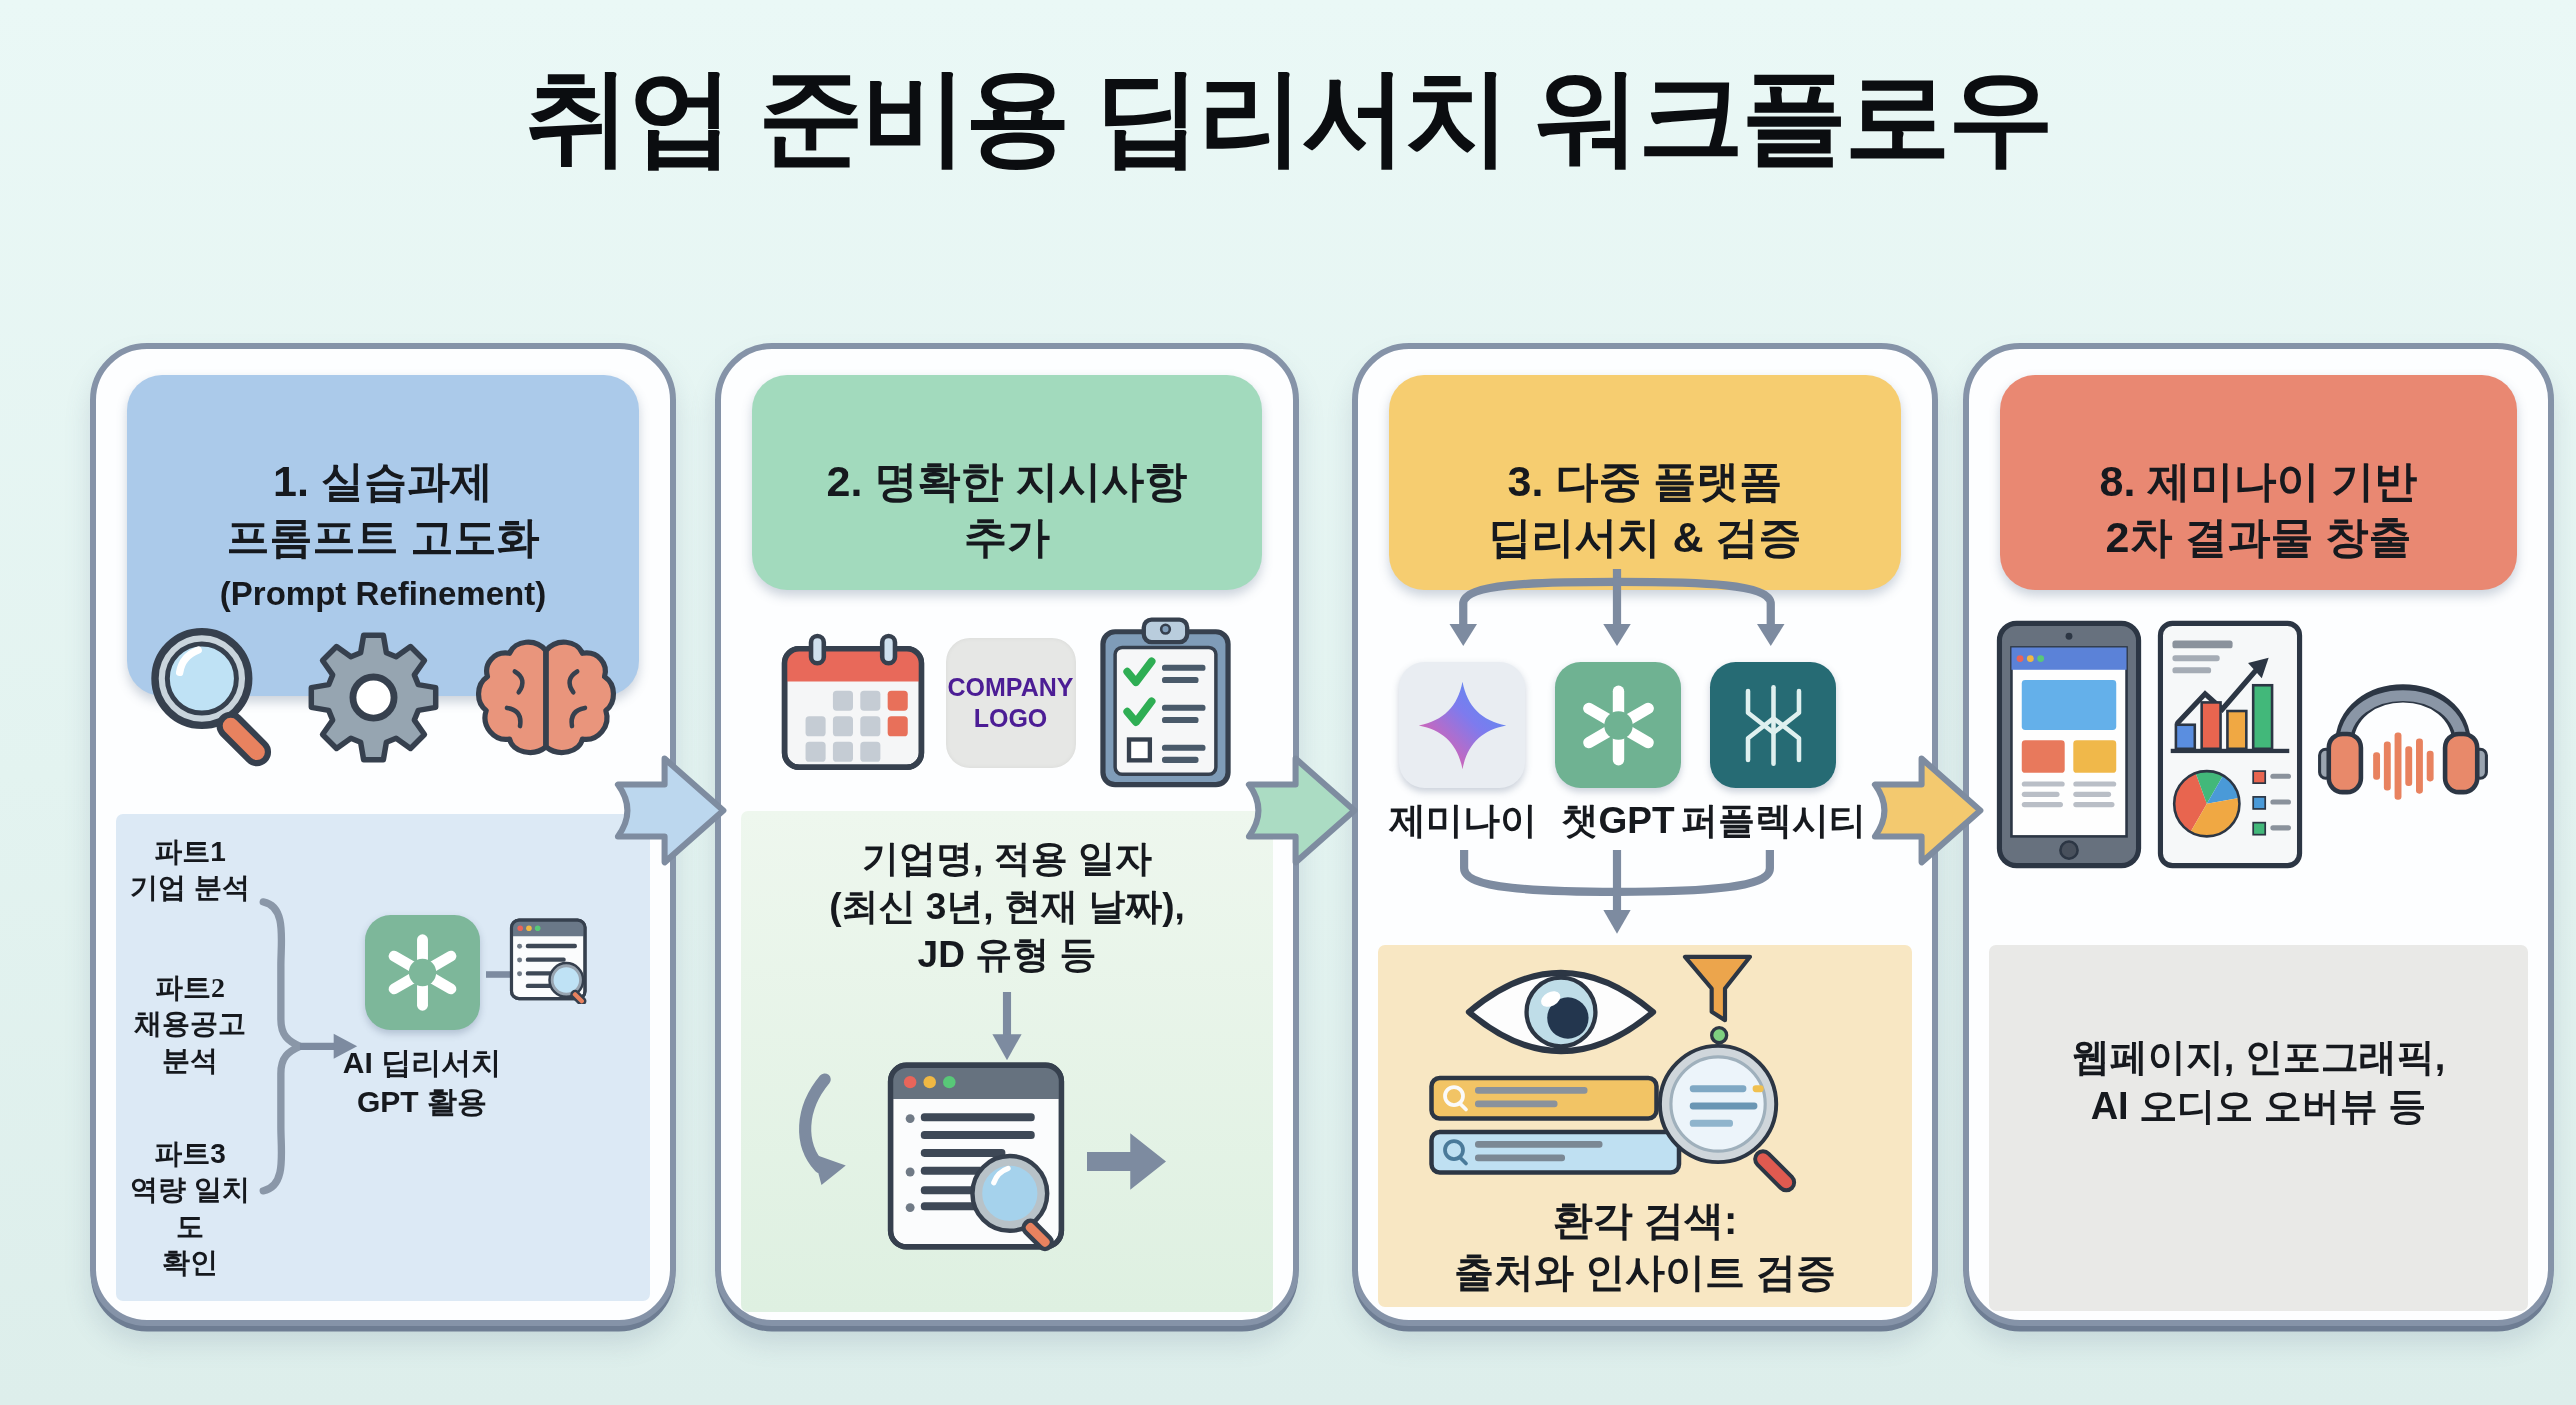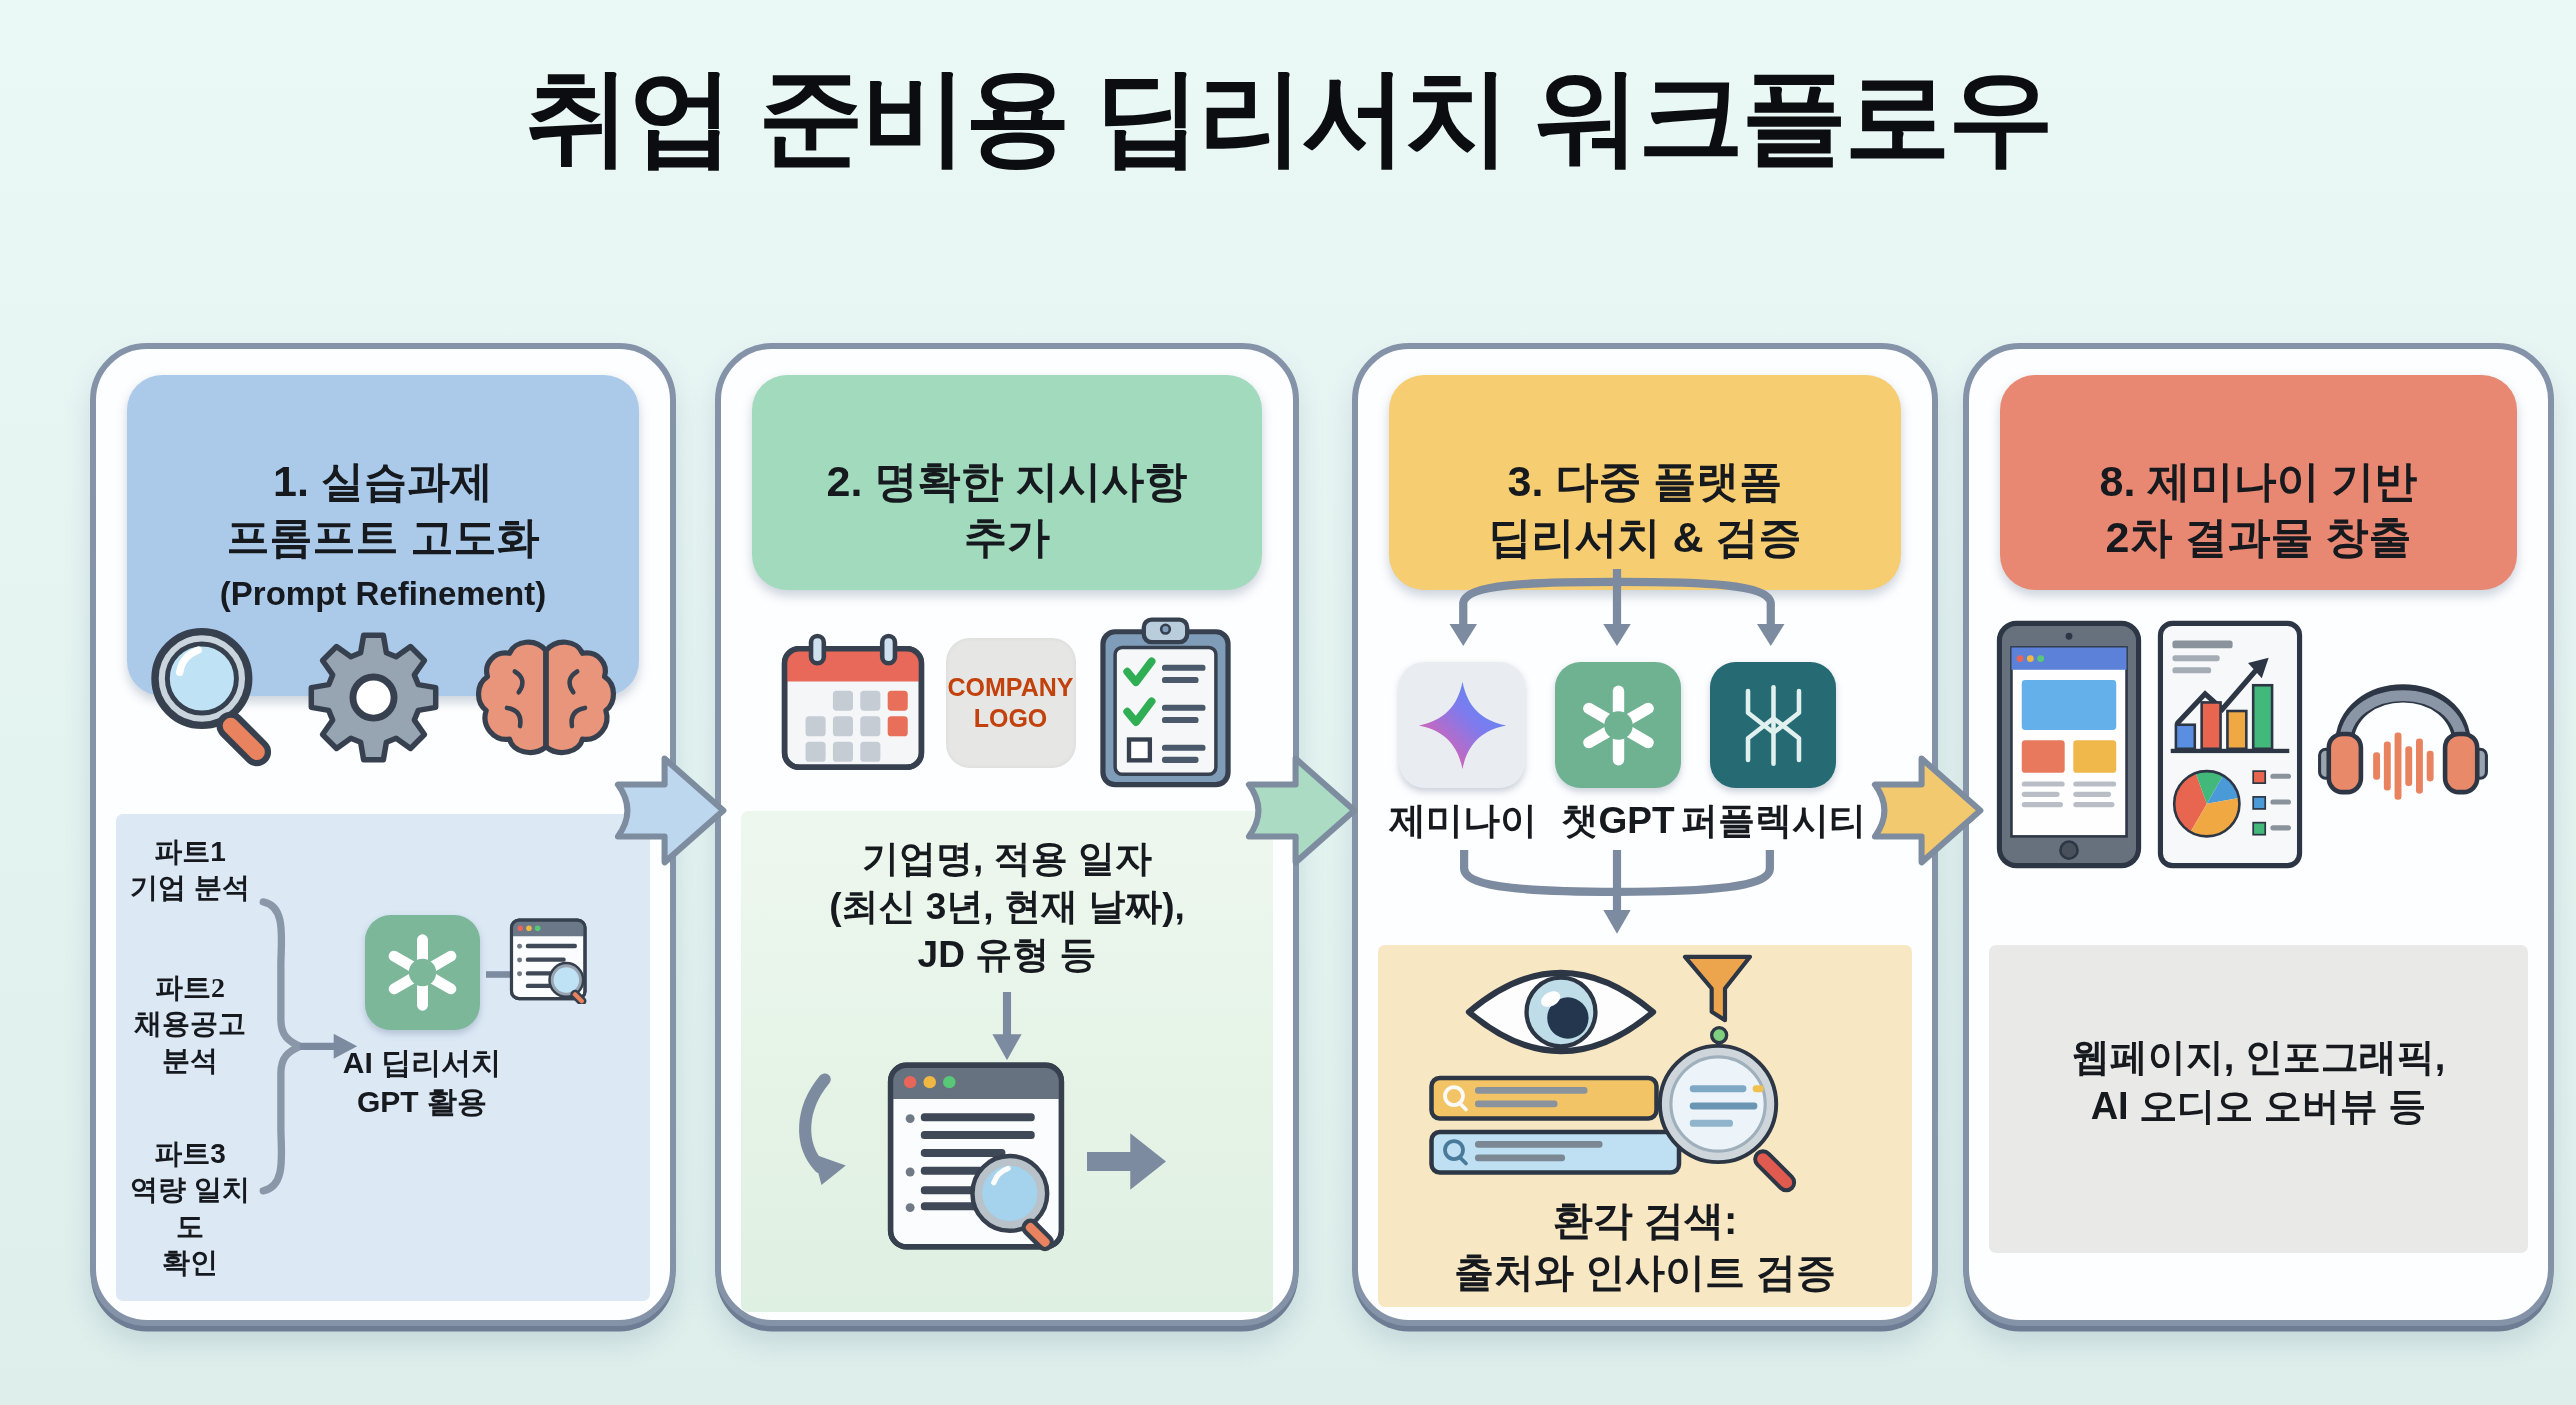--- a/index.html
+++ b/index.html
@@ -26,21 +26,21 @@
     padding:24px 7.3px;box-shadow:0 5.5px 11px rgba(80,100,130,.28);
   }
   .hdr .sub{display:block;font-size:33px;font-weight:600;margin-top:7px;}
   .iconrow{position:absolute;left:0;right:0;display:flex;justify-content:center;align-items:center;}
   .subbox{position:absolute;left:20px;right:20px;border-radius:7px;}
   .ktext{font-weight:800;text-align:center;line-height:1.3;}
   .tile{position:absolute;border-radius:25.6px;display:flex;align-items:center;justify-content:center;box-shadow:0 3.7px 7.3px rgba(60,80,110,.25);}
   .companybox{
     width:130px;height:130px;border-radius:24px;background:#e6e7e5;
     display:flex;align-items:center;justify-content:center;text-align:center;
-    font-weight:800;font-size:25px;color:#c2410c;line-height:1.25;
+    font-weight:800;font-size:25px;color:#4c1d95;line-height:1.25;
     box-shadow:inset 0 0 5.5px rgba(0,0,0,.06);
   }
   svg{display:block;}
 </style>
 </head>
 <body>
 
 <div id="canvas">
 
   <div id="title" class="abs pre">취업 준비용 딥리서치 워크플로우</div>
@@ -421,21 +421,21 @@
           <rect x="76" y="130" width="9" height="36" rx="4"></rect>
           <rect x="90" y="116" width="9" height="64" rx="4"></rect>
           <rect x="104" y="104" width="9" height="88" rx="4"></rect>
           <rect x="118" y="122" width="9" height="52" rx="4"></rect>
           <rect x="132" y="112" width="9" height="72" rx="4"></rect>
           <rect x="146" y="128" width="9" height="40" rx="4"></rect>
         </g>
       </svg>
     </span>
 
-    <div class="subbox" style="top:596px;height:308px;background:#e9e9e7;">
+    <div class="subbox" style="top:596px;height:366px;background:#e9e9e7;">
       <div class="abs ktext pre" style="left:0;right:0;top:88px;font-size:38px;">웹페이지, 인포그래픽,
 AI 오디오 오버뷰 등</div>
     </div>
   </div>
 
   <span class="abs" style="left:611px;top:750px;">
     <svg width="121" height="121" viewBox="0 0 140 140">
       <path d="M8,40 L62,40 L62,10 L130,70 L62,130 L62,100 L8,100 Q30,70 8,40 Z" fill="#bcd7ee" stroke="#7e8ca0" stroke-width="7" stroke-linejoin="round"></path>
     </svg>
   </span>

